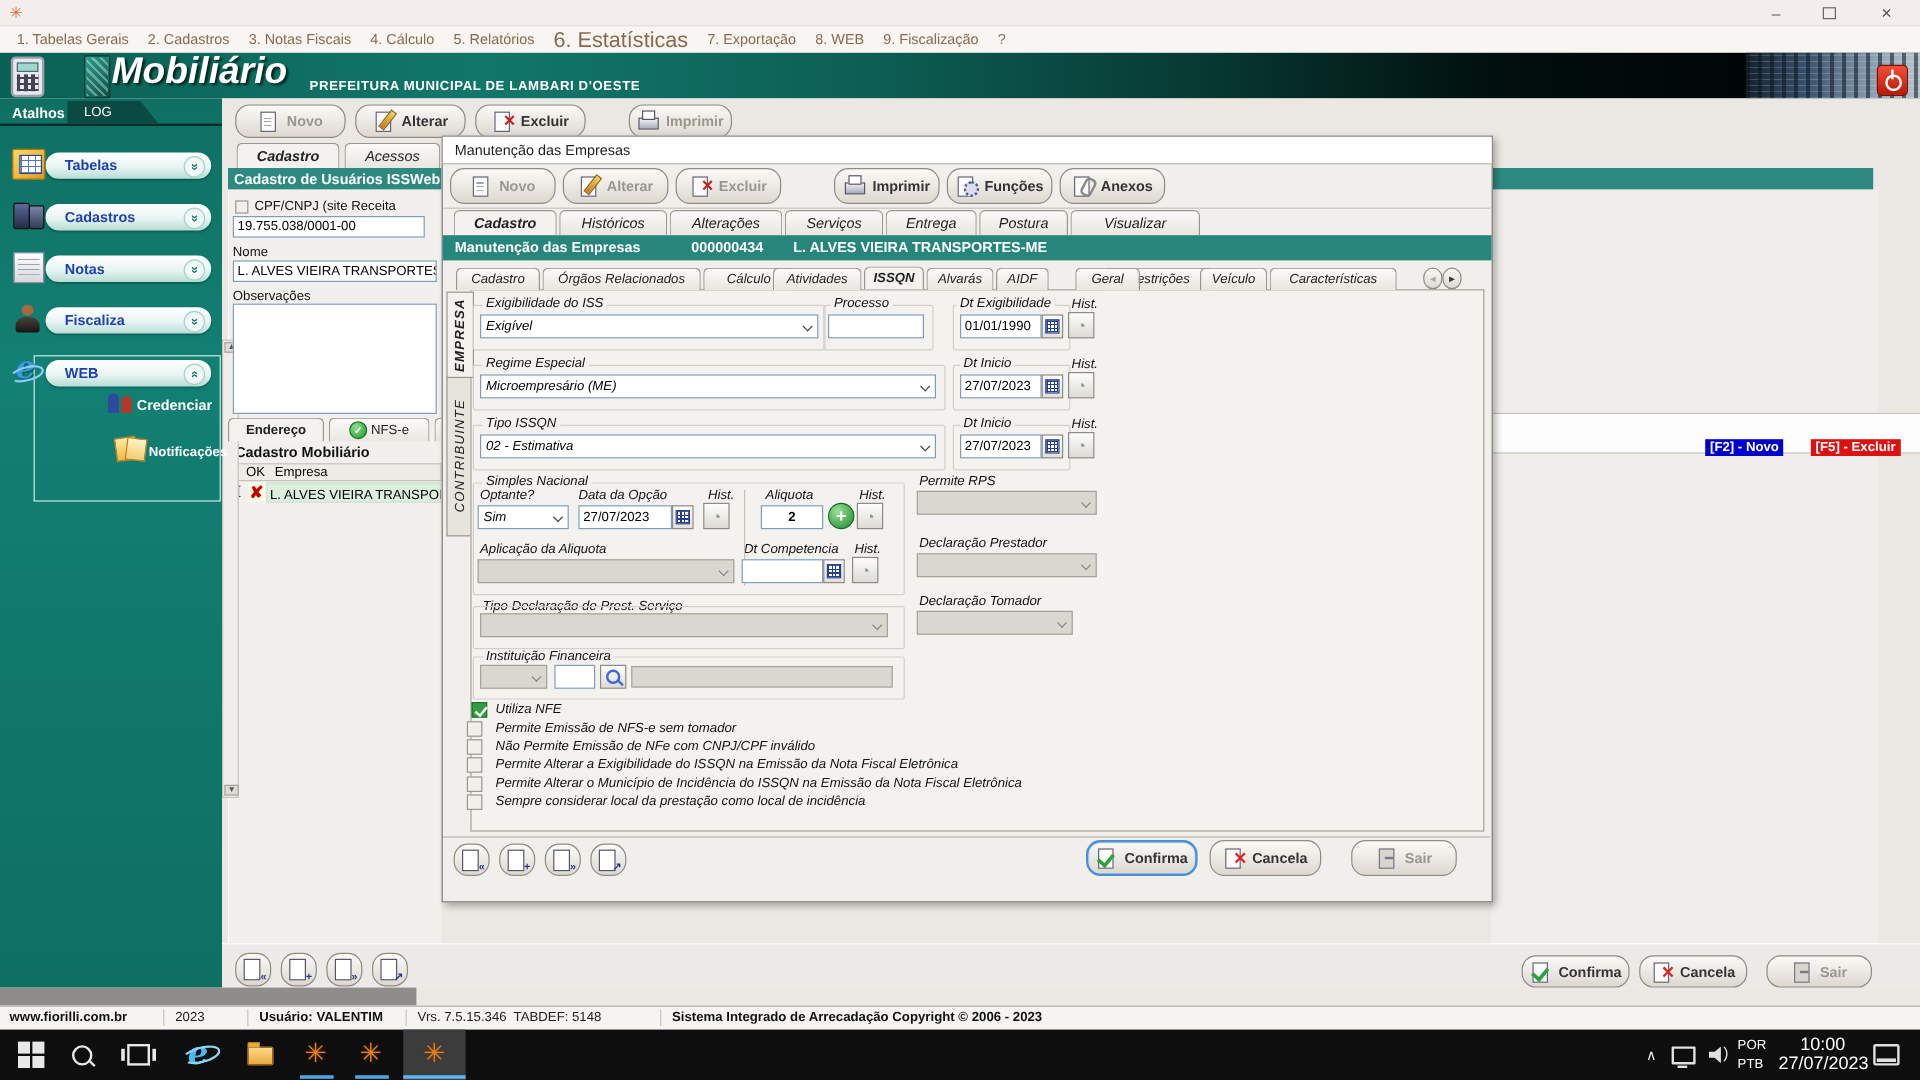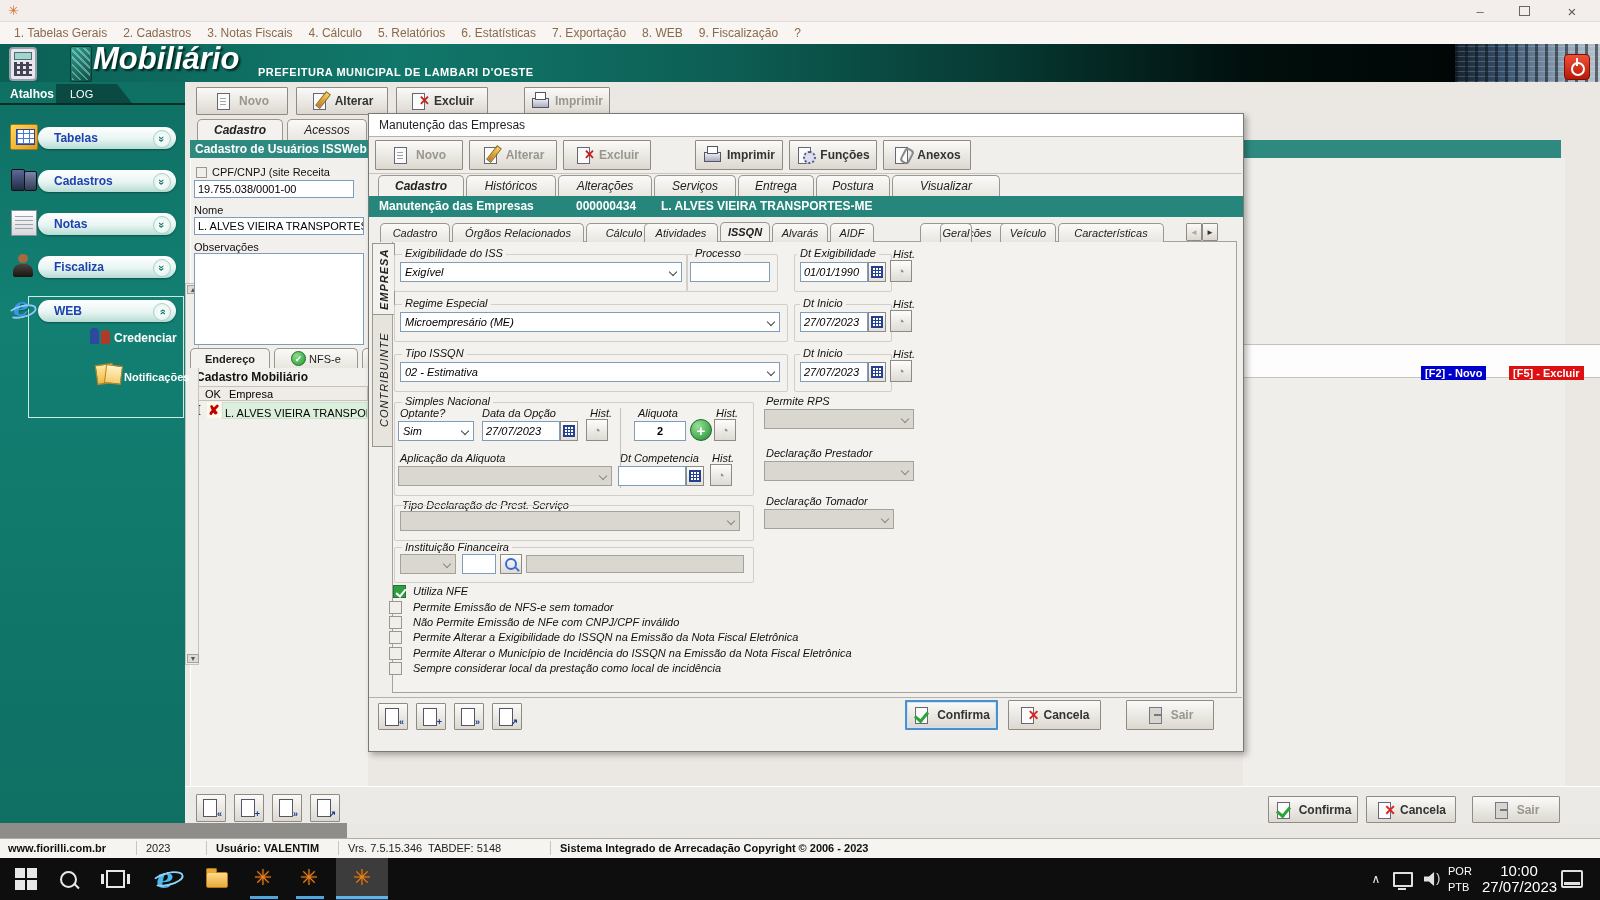--- a/index.html
+++ b/index.html
@@ -12,29 +12,29 @@
   .lab2{position:absolute;font-size:11px;color:#111;white-space:nowrap}
   .leg{position:absolute;font-size:11px;font-style:italic;color:#111;background:#f4f2ee;padding:0 3px;white-space:nowrap;z-index:3}
   .grp{position:absolute;border:1px solid #d2cfc8;border-radius:2px;z-index:1}
   .sel{position:absolute;height:20px;background:#fff;border:1px solid #7f9db9;font-size:11px;font-style:italic;
        display:flex;align-items:center;padding:0 4px 0 4px;box-sizing:border-box;color:#000;overflow:hidden;white-space:nowrap;z-index:2}
   .sel::after{content:"";position:absolute;right:5px;top:6px;width:5px;height:5px;border-right:1px solid #444;border-bottom:1px solid #444;transform:rotate(45deg)}
   .sel.dis{background:#dad7d1;border-color:#a5a29b}
   .sel.dis::after{border-color:#8a8781}
   .inp{position:absolute;height:20px;background:#fff;border:1px solid #7f9db9;font-size:11px;
        display:flex;align-items:center;padding:0 3px;box-sizing:border-box;overflow:hidden;white-space:nowrap;z-index:2}
-  .inp.it{font-style:italic}
+  .inp.it{}
   .inp.dis{background:#dad7d1;border-color:#a5a29b}
   .calb{position:absolute;width:18px;height:20px;background:linear-gradient(#fefefe,#e3e0da);border:1px solid #8e8b84;box-sizing:border-box;z-index:2}
   .calb::after{content:"";position:absolute;left:2px;right:2px;top:3px;bottom:3px;border:1px solid #25408f;background:
      repeating-linear-gradient(0deg,#25408f 0 1px,transparent 1px 3px),
      repeating-linear-gradient(90deg,#25408f 0 1px,transparent 1px 3px),#fff}
   .hbtn{position:absolute;width:22px;height:22px;background:linear-gradient(#fdfdfc,#dedbd4);border:1px solid #8e8b84;
         display:flex;align-items:center;justify-content:center;font-size:13px;color:#8a9a84;box-sizing:border-box;z-index:2}
-  .btn3{position:absolute;background:linear-gradient(#fbfaf7,#dcd8d0);border:1px solid #8e8b84;border-radius:1px;
+  .btn3{position:absolute;background:linear-gradient(#fbfaf7,#dcd8d0);border:1px solid #8e8b84;border-radius:12px;
         display:flex;align-items:center;justify-content:center;gap:6px;font-size:12px;font-weight:bold;color:#333;box-sizing:border-box;z-index:2}
   .btn3.dis{color:#999690}
   .cb{position:absolute;width:13px;height:13px;box-sizing:border-box;border:1px solid #9a978f;background:#f1efe9;z-index:2}
   .cb.on{background:#2f9e41;border-color:#23722f}
   .cb.on::after{content:"";position:absolute;left:4px;top:1px;width:4px;height:8px;border-right:2px solid #fff;border-bottom:2px solid #fff;transform:rotate(40deg)}
   .cblab{position:absolute;font-size:11px;font-style:italic;color:#111;white-space:nowrap;z-index:2}
   .tab{position:absolute;height:21px;background:linear-gradient(#fbfaf8,#e9e6e0);border:1px solid #9a978f;border-bottom:none;
        border-radius:5px 5px 0 0;display:flex;align-items:center;justify-content:center;font-size:12px;font-style:italic;
        color:#222;padding:0 6px;box-sizing:border-box;overflow:hidden;white-space:nowrap}
   .tab.on{background:#f4f2ee;font-weight:bold;z-index:3}
@@ -155,21 +155,21 @@
     <span style="font-size:15px;color:#555">×</span>
   </div>
 </div>
 
 <div class="abs" style="left:0;top:22px;width:1600px;height:22px;background:#f8f5f2;display:flex;align-items:center;padding-left:6px;box-sizing:border-box">
   <span style="font-size:12px;color:#8a6a4c;padding:0 8px">1. Tabelas Gerais</span>
   <span style="font-size:12px;color:#8a6a4c;padding:0 8px">2. Cadastros</span>
   <span style="font-size:12px;color:#8a6a4c;padding:0 8px">3. Notas Fiscais</span>
   <span style="font-size:12px;color:#8a6a4c;padding:0 8px">4. Cálculo</span>
   <span style="font-size:12px;color:#8a6a4c;padding:0 8px">5. Relatórios</span>
-  <span style="font-size:12px;color:#8a6a4c;padding:0 8px">6. Estatísticas</span>
+  <span style="font-size:18px;color:#8a6a4c;padding:0 8px">6. Estatísticas</span>
   <span style="font-size:12px;color:#8a6a4c;padding:0 8px">7. Exportação</span>
   <span style="font-size:12px;color:#8a6a4c;padding:0 8px">8. WEB</span>
   <span style="font-size:12px;color:#8a6a4c;padding:0 8px">9. Fiscalização</span>
   <span style="font-size:12px;color:#8a6a4c;padding:0 8px">?</span>
 </div>
 
 <div class="abs" style="left:0;top:44px;width:1600px;height:38px;background:linear-gradient(90deg,#0b6055 0%,#11776a 25%,#0d5f55 45%,#073b34 62%,#010f0d 78%,#000 100%)">
   <span class="i-calc" style="left:9px;top:3px"></span>
   <span class="shield" style="left:70px;top:2px"></span>
   <span class="abs" style="left:93px;top:-3px;font-size:31px;font-weight:bold;font-style:italic;color:#fff;text-shadow:2px 2px 2px #03271f">Mobiliário</span>
@@ -391,21 +391,21 @@
     </div>
   <div class="tab sm" style="left:772px;top:223px;width:56px;z-index:7">
       <span>Alvarás</span>
     </div>
   <div class="tab sm" style="left:830px;top:223px;width:44px;z-index:7">
       <span>AIDF</span>
     </div>
   <div class="tab sm" style="left:920px;top:223px;width:91px;z-index:7">
       <span>Restrições</span>
     </div>
-  <div class="tab sm" style="left:940px;top:223px;width:32px;z-index:7">
+  <div class="tab sm" style="left:896px;top:223px;width:54px;z-index:7">
       <span>Geral</span>
     </div>
   <div class="tab sm" style="left:1000px;top:223px;width:56px;z-index:7">
       <span>Veículo</span>
     </div>
   <div class="tab sm" style="left:1058px;top:223px;width:106px;z-index:7">
       <span>Características</span>
     </div>
   <div class="btn3" style="left:1186px;top:223px;width:16px;height:18px;font-size:8px;color:#aaa;z-index:7">
       <span>◄</span>

